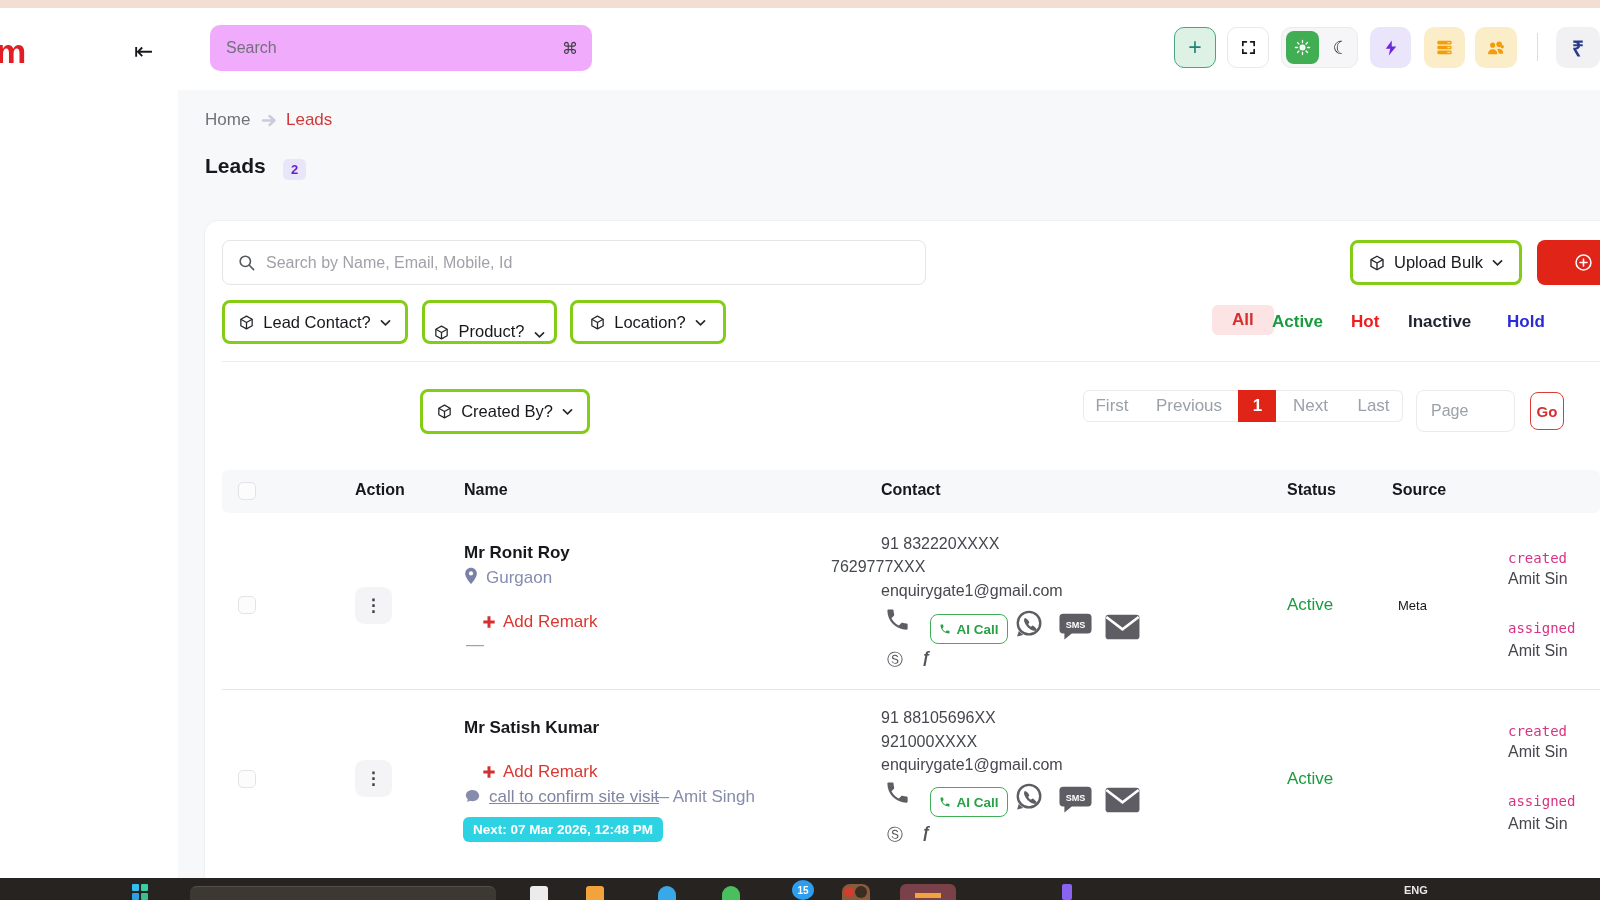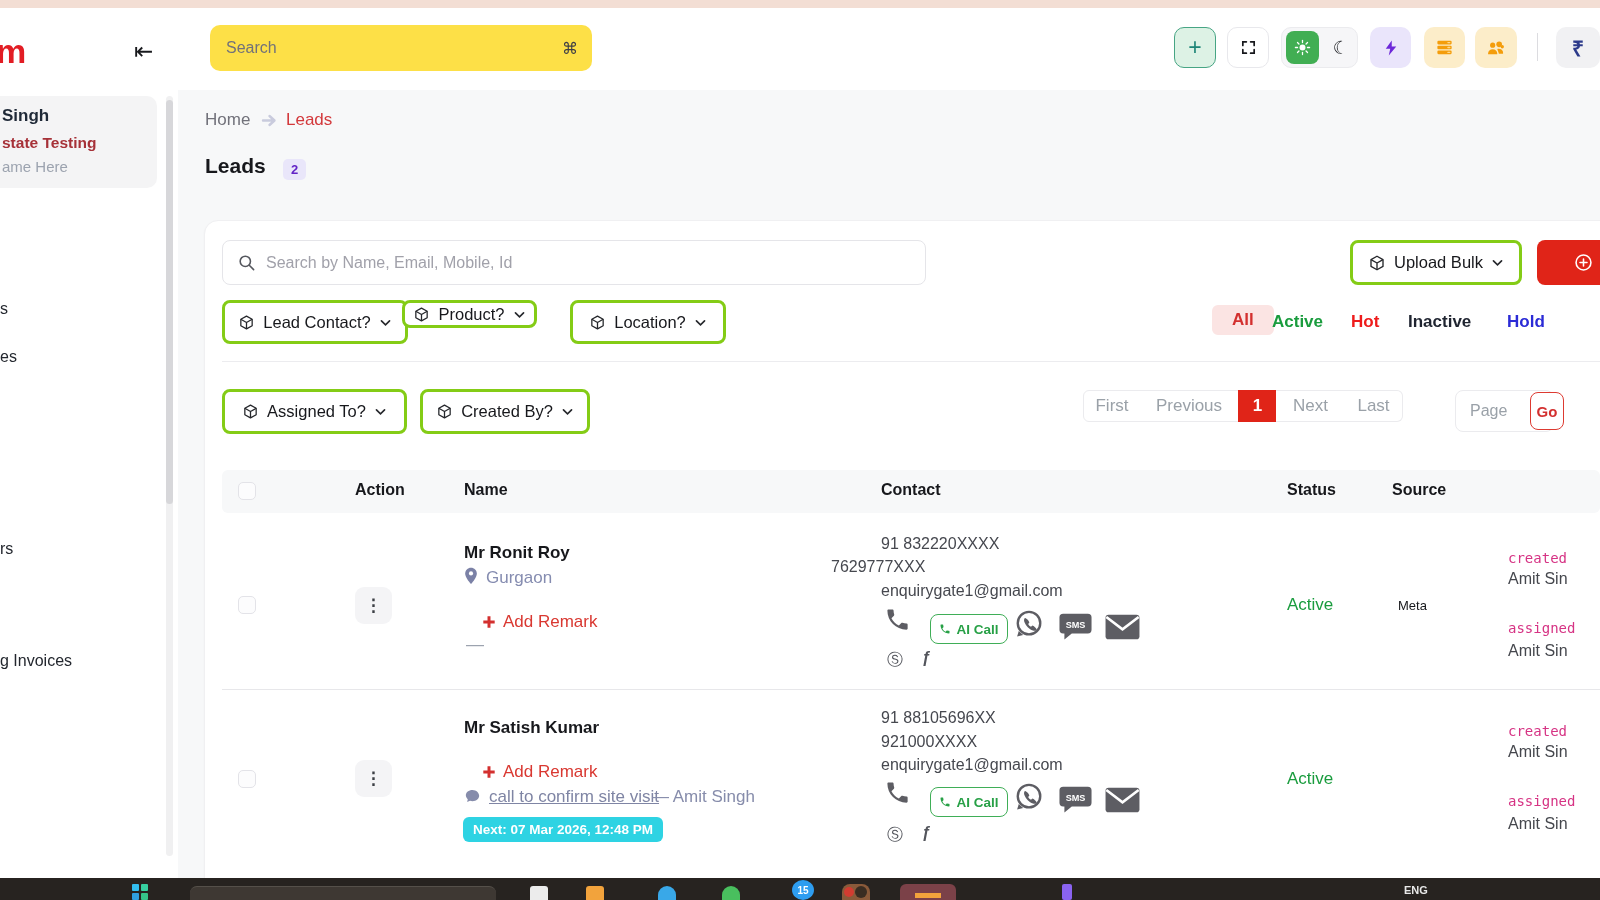--- a/index.html
+++ b/index.html
@@ -6,21 +6,21 @@
   html,body { width:1600px; height:900px; overflow:hidden; }
   body { font-family:"Liberation Sans", sans-serif; background:#fff; }
   .page { position:relative; width:1600px; height:900px; overflow:hidden; background:#fff; }
   .ab { position:absolute; }
 
   
   .top-strip { left:0; top:0; width:1600px; height:8px; background:#f3ded4; }
   .header { left:0; top:8px; width:1600px; height:82px; background:#fff; }
   .logo-frag { left:-4px; top:24px; font-size:34px; font-weight:800; color:#e21d24; }
   .collapse { left:134px; top:30px; font-size:23px; color:#17181c; cursor:pointer; }
-  .hsearch { left:210px; top:17px; width:382px; height:46px; background:#fde047; border-radius:10px; display:flex; align-items:center; padding:0 14px 0 16px; }
+  .hsearch { left:210px; top:17px; width:382px; height:46px; background:#f0abfc; border-radius:10px; display:flex; align-items:center; padding:0 14px 0 16px; }
   .hsearch input { flex:1; border:none; outline:none; background:transparent; font-size:16px; color:#3f3f46; font-family:"Liberation Sans",sans-serif; }
   .hsearch input::placeholder { color:#71717a; }
   .cmd { font-size:16px; color:#3f3f46; }
   .hbtn { top:19px; height:41px; border-radius:10px; display:flex; align-items:center; justify-content:center; cursor:pointer; }
   .b-plus { left:1174px; width:42px; background:#ddf2e5; border:1px solid #47a584; color:#1d8577; font-size:23px; font-weight:400; }
   .b-fs   { left:1227px; width:42px; background:#fff; border:1px solid #e8e8ec; }
   .b-theme{ left:1281px; width:77px; background:#f6f6f8; border:1px solid #ebebee; justify-content:space-between; padding:0 8px 0 4px; }
   .sunbox { width:33px; height:33px; background:#41ae53; border-radius:8px; display:flex; align-items:center; justify-content:center; }
   .moon { font-size:18px; color:#26282c; }
   .b-bolt { left:1370px; width:41px; background:#eae5fb; }
@@ -50,41 +50,41 @@
 
   .lsearch { left:222px; top:240px; width:704px; height:45px; border:1px solid #e5e5e9; border-radius:8px; background:#fff; display:flex; align-items:center; padding:0 12px 0 14px; }
   .lsearch input { flex:1; border:none; outline:none; font-size:16px; color:#3f3f46; margin-left:10px; font-family:"Liberation Sans",sans-serif; }
   .lsearch input::placeholder { color:#a1a1aa; }
 
   .btn-outline { height:45px; border:3px solid #84cc16; border-radius:8px; background:#fff; display:flex; align-items:center; justify-content:center; gap:8px; font-size:16.5px; color:#17181c; cursor:pointer; }
   .upload { left:1350px; top:240px; width:172px; }
   .addlead { left:1537px; top:240px; width:110px; height:45px; background:#e02418; border-radius:8px; display:flex; align-items:center; padding-left:36px; cursor:pointer; }
 
   .f-leadsource { left:222px; top:300px; width:186px; height:44px; }
-  .f-product    { left:402px; top:300px; width:135px; height:28px; }
+  .f-product    { left:422px; top:300px; width:135px; height:44px;align-items:flex-end; }
   .f-location   { left:570px; top:300px; width:156px; height:44px; }
   .f-assigned   { left:222px; top:389px; width:185px; }
   .f-createdby  { left:420px; top:389px; width:170px; }
 
   .tab { top:312px; font-size:17px; font-weight:700; cursor:pointer; }
   .tab-all { left:1212px; top:305px; background:#fbe4e3; color:#d3302f; padding:5px 20px; border-radius:6px; }
   .tab-active { left:1272px; color:#1a9c3e; }
   .tab-hot { left:1351px; color:#ee1c1c; }
   .tab-inactive { left:1408px; color:#1f2430; }
   .tab-hold { left:1507px; color:#2b2bd6; }
 
   .hr1 { left:222px; top:361px; width:1378px; height:1px; background:#ececef; }
 
   .pgr { top:390px; height:32px; background:#fff; border:1px solid #ebebee; color:#9aa1a8; font-size:17px; display:flex; align-items:center; justify-content:center; cursor:pointer; }
   .pg-first { left:1083px; width:58px; border-radius:6px 0 0 6px; }
   .pg-prev  { left:1140px; width:99px; border-left:none; }
   .pg-one   { left:1238px; width:39px; background:#e02418; border-color:#e02418; color:#fff; font-weight:700; }
   .pg-next  { left:1276px; width:70px; border-left:none; }
   .pg-last  { left:1345px; width:58px; border-left:none; border-radius:0 6px 6px 0; }
-  .pg-input { left:1416px; top:390px; width:99px; height:42px; border:1px solid #ebebee; border-radius:8px; padding:0 14px; font-size:16px; color:#3f3f46; outline:none; font-family:"Liberation Sans",sans-serif;margin-left:39px; }
+  .pg-input { left:1416px; top:390px; width:99px; height:42px; border:1px solid #ebebee; border-radius:8px; padding:0 14px; font-size:16px; color:#3f3f46; outline:none; font-family:"Liberation Sans",sans-serif; }
   .pg-input::placeholder { color:#9aa1a8; }
   .pg-go { left:1530px; top:392px; width:34px; height:38px; border:1.5px solid #dd3a31; border-radius:8px; background:#fff; color:#d3302f; font-weight:700; font-size:15px; display:flex; align-items:center; justify-content:center; cursor:pointer; }
 
   
   .thead { left:222px; top:470px; width:1378px; height:43px; background:#f7f8f9; border-radius:6px; }
   .th { top:481px; font-size:16px; font-weight:700; color:#17181c; }
   .cb { width:18px; height:18px; border:1px solid #e3e3e8; border-radius:5px; background:#fcfcfd; cursor:pointer; }
   .rowdiv { left:222px; height:1px; background:#e7e7ea; width:1378px; }
   .kebab { width:37px; height:37px; background:#f4f4f6; border-radius:9px; display:flex; align-items:center; justify-content:center; font-size:17px; font-weight:700; color:#3c3f45; cursor:pointer; }
   .lead-name { font-size:17px; font-weight:800; color:#17181c; }
@@ -179,33 +179,20 @@
           <circle cx="15.8" cy="7.6" r="3.4"></circle>
           <path d="M2.5 18.5c0-3 2.4-5 5.5-5s5.5 2 5.5 5v1h-11z"></path>
           <path d="M13.5 13.1c3.6-.8 7 1.2 7 4.6v1.2h-5z"></path>
           <circle cx="19.5" cy="10.5" r="2"></circle>
         </svg>
     </div>
     <div class="ab hsep"></div>
     <div class="ab hbtn b-rup">₹</div>
   </div>
 
-  <div class="ab sidebar">
-    <div class="ab userblock">
-      <div class="ab u-name">Singh</div>
-      <div class="ab u-co">state Testing</div>
-      <div class="ab u-tag">ame Here</div>
-    </div>
-    <div class="ab sfrag" style="top:210px">s</div>
-    <div class="ab sfrag" style="top:258px">es</div>
-    <div class="ab sfrag" style="top:450px">rs</div>
-    <div class="ab sfrag" style="top:562px">g Invoices</div>
-    <div class="ab strack"></div>
-    <div class="ab sthumb"></div>
-  </div>
 
   <div class="ab main-bg"></div>
 
   <div class="ab crumb-home">Home</div>
   <svg class="ab" style="left:261px; top:113px" width="19" height="15" viewBox="0 0 19 15">
       <path d="M2 7.5h10M8.5 3l5 4.5-5 4.5" stroke="#c9cbdd" stroke-width="2.4" fill="none" stroke-linecap="round" stroke-linejoin="round"></path>
     </svg>
   <div class="ab crumb-cur">Leads</div>
 
   <div class="ab pg-title">Leads</div>
@@ -272,30 +259,20 @@
   </div>
 
   <div class="ab tab tab-all">All</div>
   <div class="ab tab tab-active">Active</div>
   <div class="ab tab tab-hot">Hot</div>
   <div class="ab tab tab-inactive">Inactive</div>
   <div class="ab tab tab-hold">Hold</div>
 
   <div class="ab hr1"></div>
 
-  <div class="ab btn-outline f-assigned">
-    <svg width="17" height="17" viewBox="0 0 24 24" fill="none" stroke="#26282c" stroke-width="1.8" stroke-linejoin="round">
-        <path d="M12 3l8 4.5v9L12 21l-8-4.5v-9L12 3z"></path>
-        <path d="M12 12l8-4.5M12 12v9M12 12L4 7.5"></path>
-      </svg>
-    <span>Assigned To?</span>
-    <svg width="13" height="13" viewBox="0 0 16 16" fill="none" stroke="#26282c" stroke-width="2" stroke-linecap="round">
-        <path d="M3 6l5 5 5-5"></path>
-      </svg>
-  </div>
   <div class="ab btn-outline f-createdby">
     <svg width="17" height="17" viewBox="0 0 24 24" fill="none" stroke="#26282c" stroke-width="1.8" stroke-linejoin="round">
         <path d="M12 3l8 4.5v9L12 21l-8-4.5v-9L12 3z"></path>
         <path d="M12 12l8-4.5M12 12v9M12 12L4 7.5"></path>
       </svg>
     <span>Created By?</span>
     <svg width="13" height="13" viewBox="0 0 16 16" fill="none" stroke="#26282c" stroke-width="2" stroke-linecap="round">
         <path d="M3 6l5 5 5-5"></path>
       </svg>
   </div>

